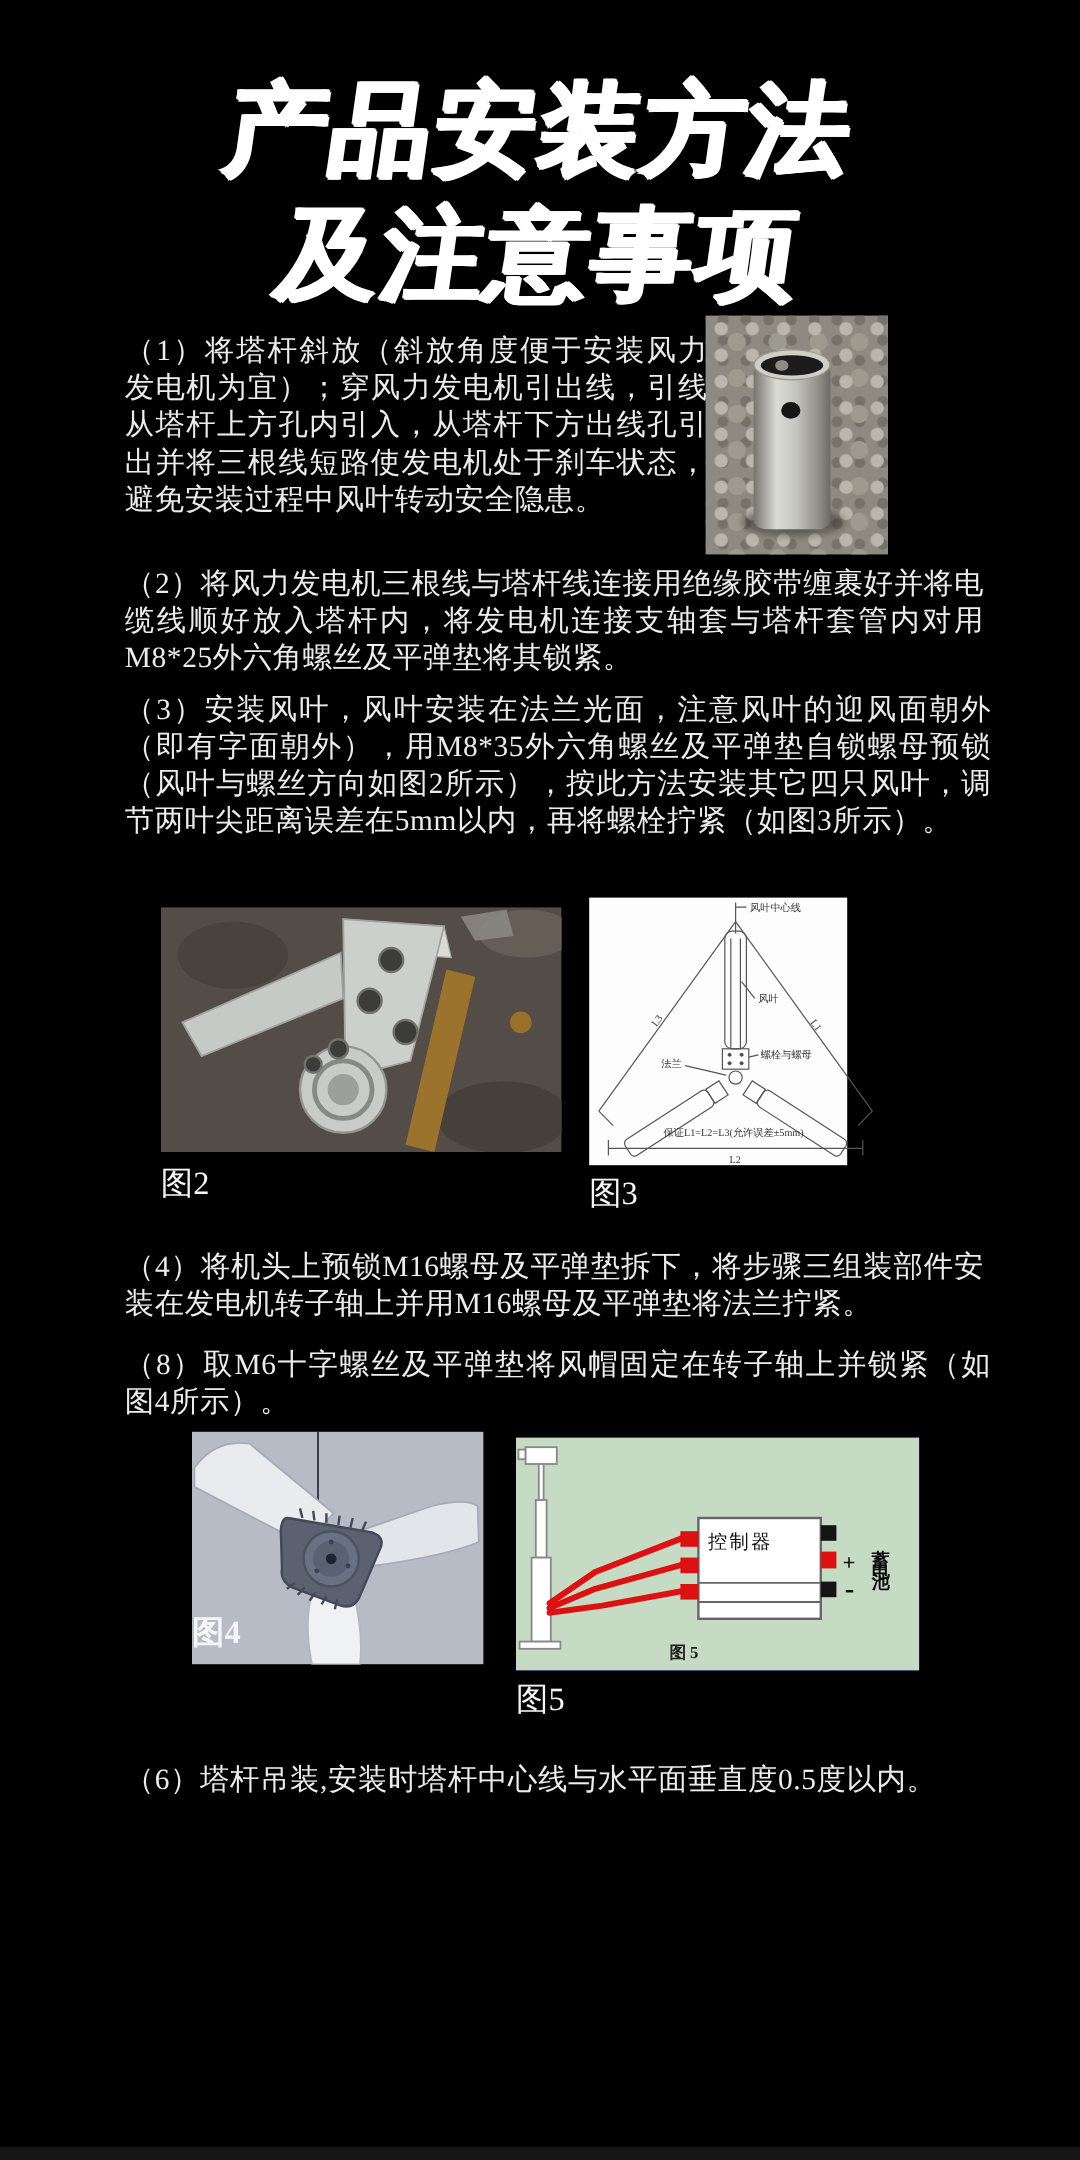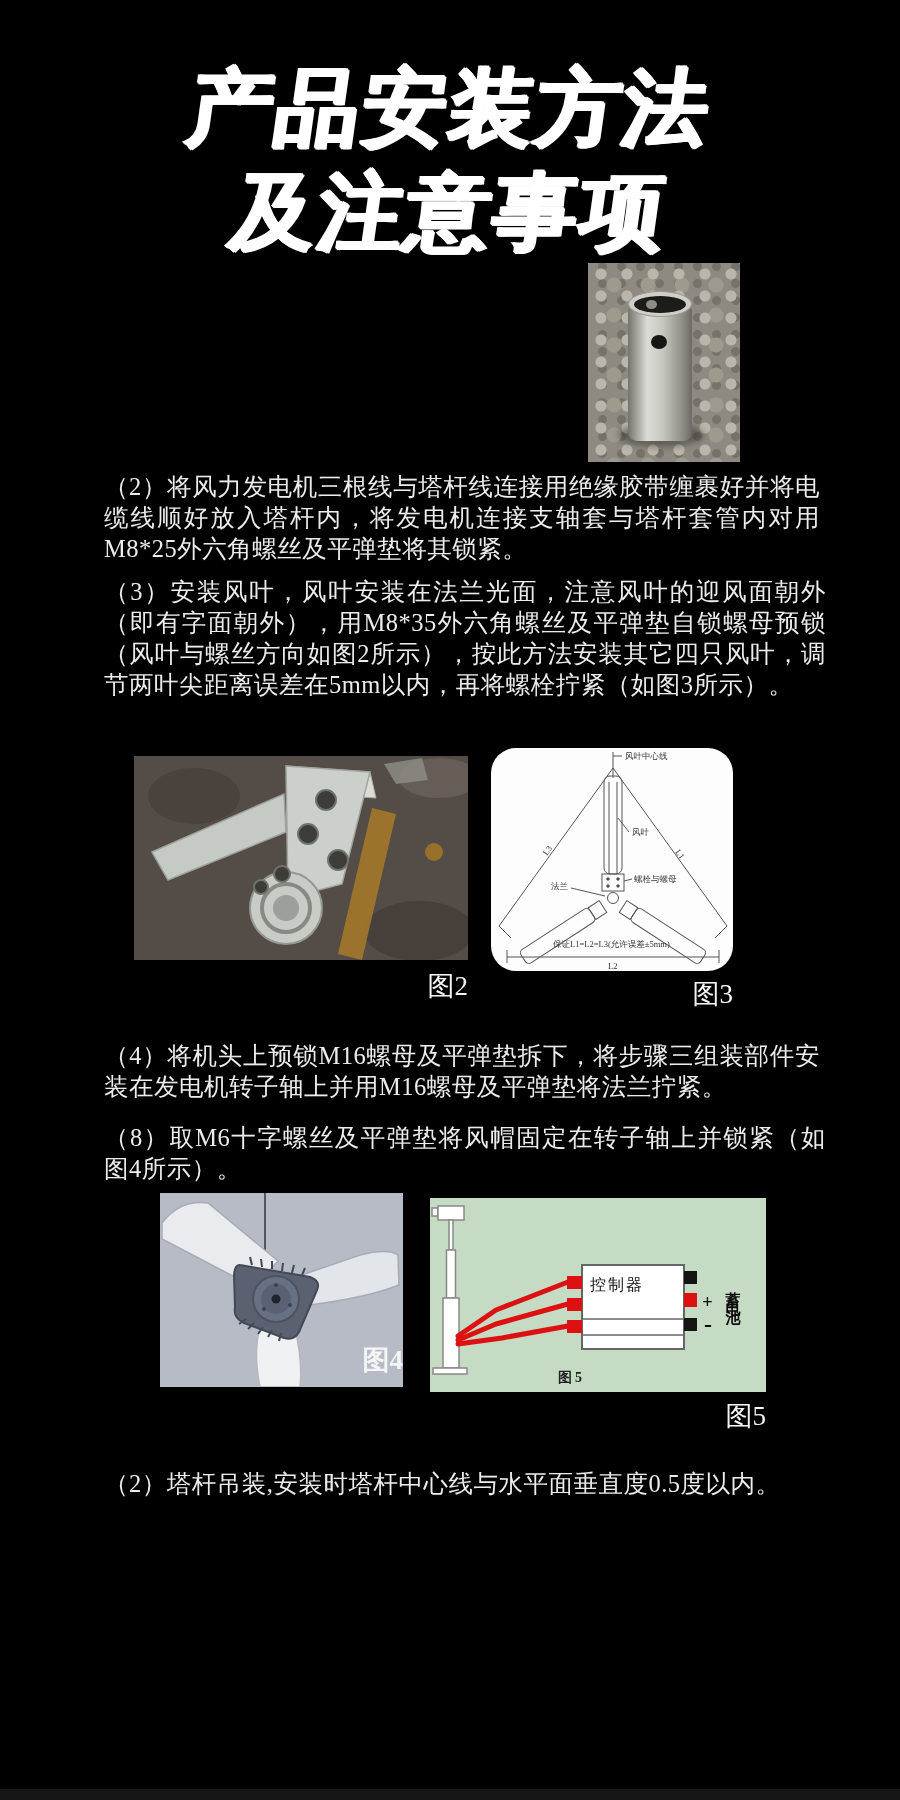--- a/index.html
+++ b/index.html
@@ -15,21 +15,21 @@
   .step{position:absolute;left:104px;font-size:24.5px;line-height:31px;
         color:#ececec;text-align:justify;letter-spacing:0.5px;}
   #step1{top:277px;width:486px;}
   #step2{top:471px;width:716px;}
   #step3{top:576px;width:722px;}
   #step4{top:1040px;width:716px;font-family:Liberation Serif, serif;}
   #step5{top:1122px;width:722px;}
   #step6{top:1468px;width:722px;}
   #step7{top:1556px;width:722px;}
   
-  .caption{position:absolute;color:#f5f5f5;font-size:27px;text-align:right;}
+  .caption{position:absolute;color:#f5f5f5;font-size:27px;text-align:left;}
   
   #pole-photo{position:absolute;left:588px;top:263px;width:152px;height:199px;overflow:hidden;
     background-color:#8e8a81;
     background-image:
       radial-gradient(circle,#bab6ab 0 5px,rgba(0,0,0,0) 6px),
       radial-gradient(circle,#9d9a8e 0 7px,rgba(0,0,0,0) 8px),
       radial-gradient(circle,#76726a 0 4px,rgba(0,0,0,0) 5px);
     background-size:26px 22px,34px 30px,19px 17px;
     background-position:0 0,9px 7px,5px 12px;}
   #pole-shadow{position:absolute;left:30px;top:160px;width:86px;height:24px;border-radius:50%;
@@ -37,46 +37,47 @@
   #pole-cyl{position:absolute;left:40px;top:40px;width:64px;height:138px;
     background:linear-gradient(90deg,#74736c,#dcdcd6 30%,#c6c6c0 55%,#8e8e86 85%,#6b6a64);
     border-radius:10px/8px;}
   #pole-top{position:absolute;left:40px;top:28px;width:64px;height:26px;border-radius:50%;
     background:#cfcfc8;border:1px solid #9a9a92;box-sizing:border-box;}
   #pole-mouth{position:absolute;left:46px;top:33px;width:52px;height:17px;border-radius:50%;background:#1c1c1a;}
   #pole-bolt{position:absolute;left:58px;top:37px;width:11px;height:9px;border-radius:50%;background:#8f8d83;}
   #pole-hole{position:absolute;left:63px;top:72px;width:16px;height:14px;border-radius:50%;background:#161614;}
   
   #fig2-photo{position:absolute;left:134px;top:756px;width:334px;height:204px;}
-  #fig3-diagram{position:absolute;left:491px;top:748px;width:242px;height:223px;background:#fdfdfd;border-radius:25px;}
+  #fig3-diagram{position:absolute;left:491px;top:748px;width:215px;height:223px;background:#fdfdfd;}
   #fig4-photo{position:absolute;left:160px;top:1193px;width:243px;height:194px;}
   #fig5-diagram{position:absolute;left:430px;top:1198px;width:336px;height:194px;background:#8b5cf6;}
   #cap2{left:134px;top:968px;width:334px;}
   #cap3{left:491px;top:976px;width:242px;}
   #cap4{left:160px;top:1342px;width:243px;font-weight:bold;}
   #cap5{left:430px;top:1398px;width:336px;}
   
   #battery-label{position:absolute;left:722px;top:1280px;width:20px;height:110px;color:#0b0b0b;
      font-size:15px;font-weight:bold;writing-mode:vertical-rl;text-orientation:upright;letter-spacing:9px;}
   #bottom-edge{position:absolute;left:0;top:1789px;width:900px;height:11px;background:#161616;}
   svg text{font-family:"Liberation Serif","DejaVu Serif",serif;}
 </style>
 </head>
 <body>
 
 <div id="page">
 
   <div class="title" id="title1">产品安装方法</div>
   <div class="title" id="title2">及注意事项</div>
 
+  <div class="step" id="step1">（1）将塔杆斜放（斜放角度便于安装风力发电机为宜）；穿风力发电机引出线，引线从塔杆上方孔内引入，从塔杆下方出线孔引出并将三根线短路使发电机处于刹车状态，避免安装过程中风叶转动安全隐患。</div>
   <div class="step" id="step2">（2）将风力发电机三根线与塔杆线连接用绝缘胶带缠裹好并将电缆线顺好放入塔杆内，将发电机连接支轴套与塔杆套管内对用M8*25外六角螺丝及平弹垫将其锁紧。</div>
   <div class="step" id="step3">（3）安装风叶，风叶安装在法兰光面，注意风叶的迎风面朝外（即有字面朝外），用M8*35外六角螺丝及平弹垫自锁螺母预锁（风叶与螺丝方向如图2所示），按此方法安装其它四只风叶，调节两叶尖距离误差在5mm以内，再将螺栓拧紧（如图3所示）。</div>
   <div class="step" id="step4">（4）将机头上预锁M16螺母及平弹垫拆下，将步骤三组装部件安装在发电机转子轴上并用M16螺母及平弹垫将法兰拧紧。</div>
   <div class="step" id="step5">（8）取M6十字螺丝及平弹垫将风帽固定在转子轴上并锁紧（如图4所示）。</div>
-  <div class="step" id="step6">（2）塔杆吊装,安装时塔杆中心线与水平面垂直度0.5度以内。</div>
+  <div class="step" id="step6">（6）塔杆吊装,安装时塔杆中心线与水平面垂直度0.5度以内。</div>
 
   <div id="pole-photo">
     <div id="pole-shadow"></div>
     <div id="pole-cyl"></div>
     <div id="pole-top"></div>
     <div id="pole-mouth"></div>
     <div id="pole-bolt"></div>
     <div id="pole-hole"></div>
   </div>
 

